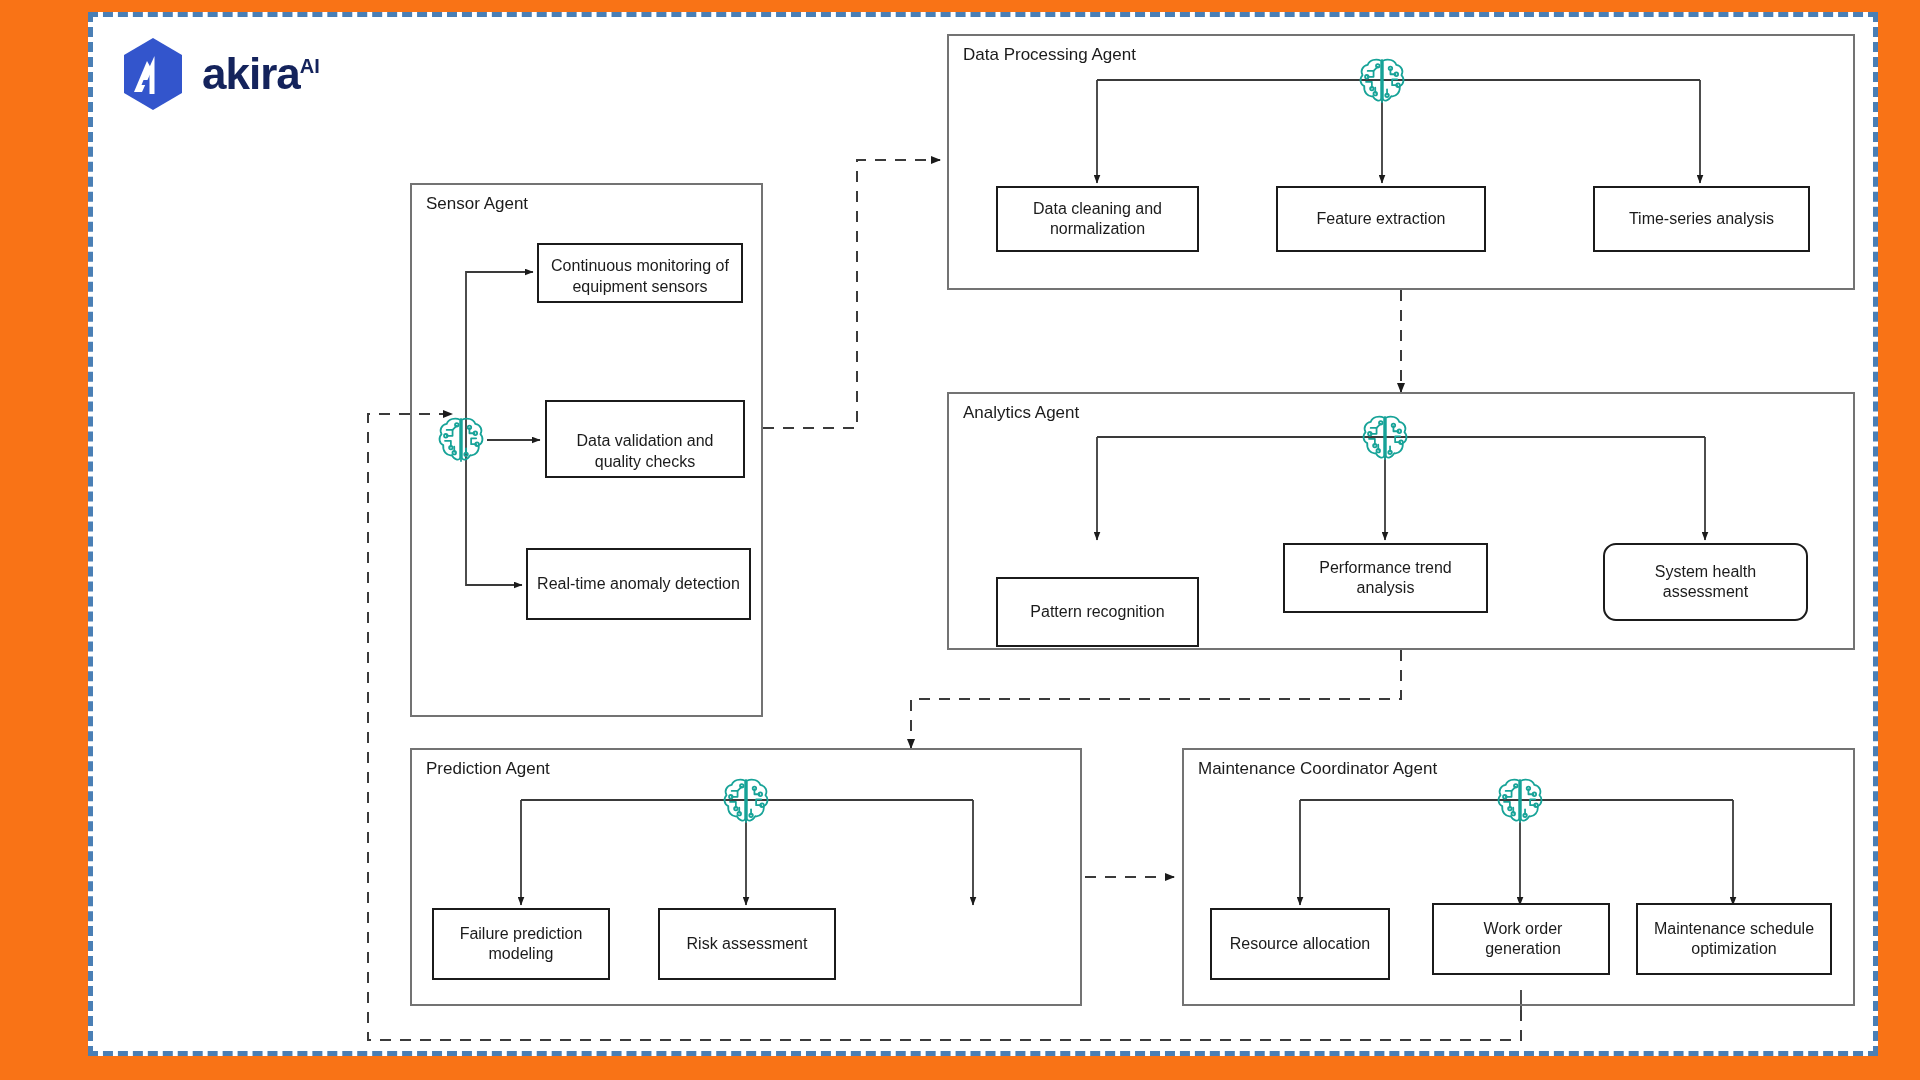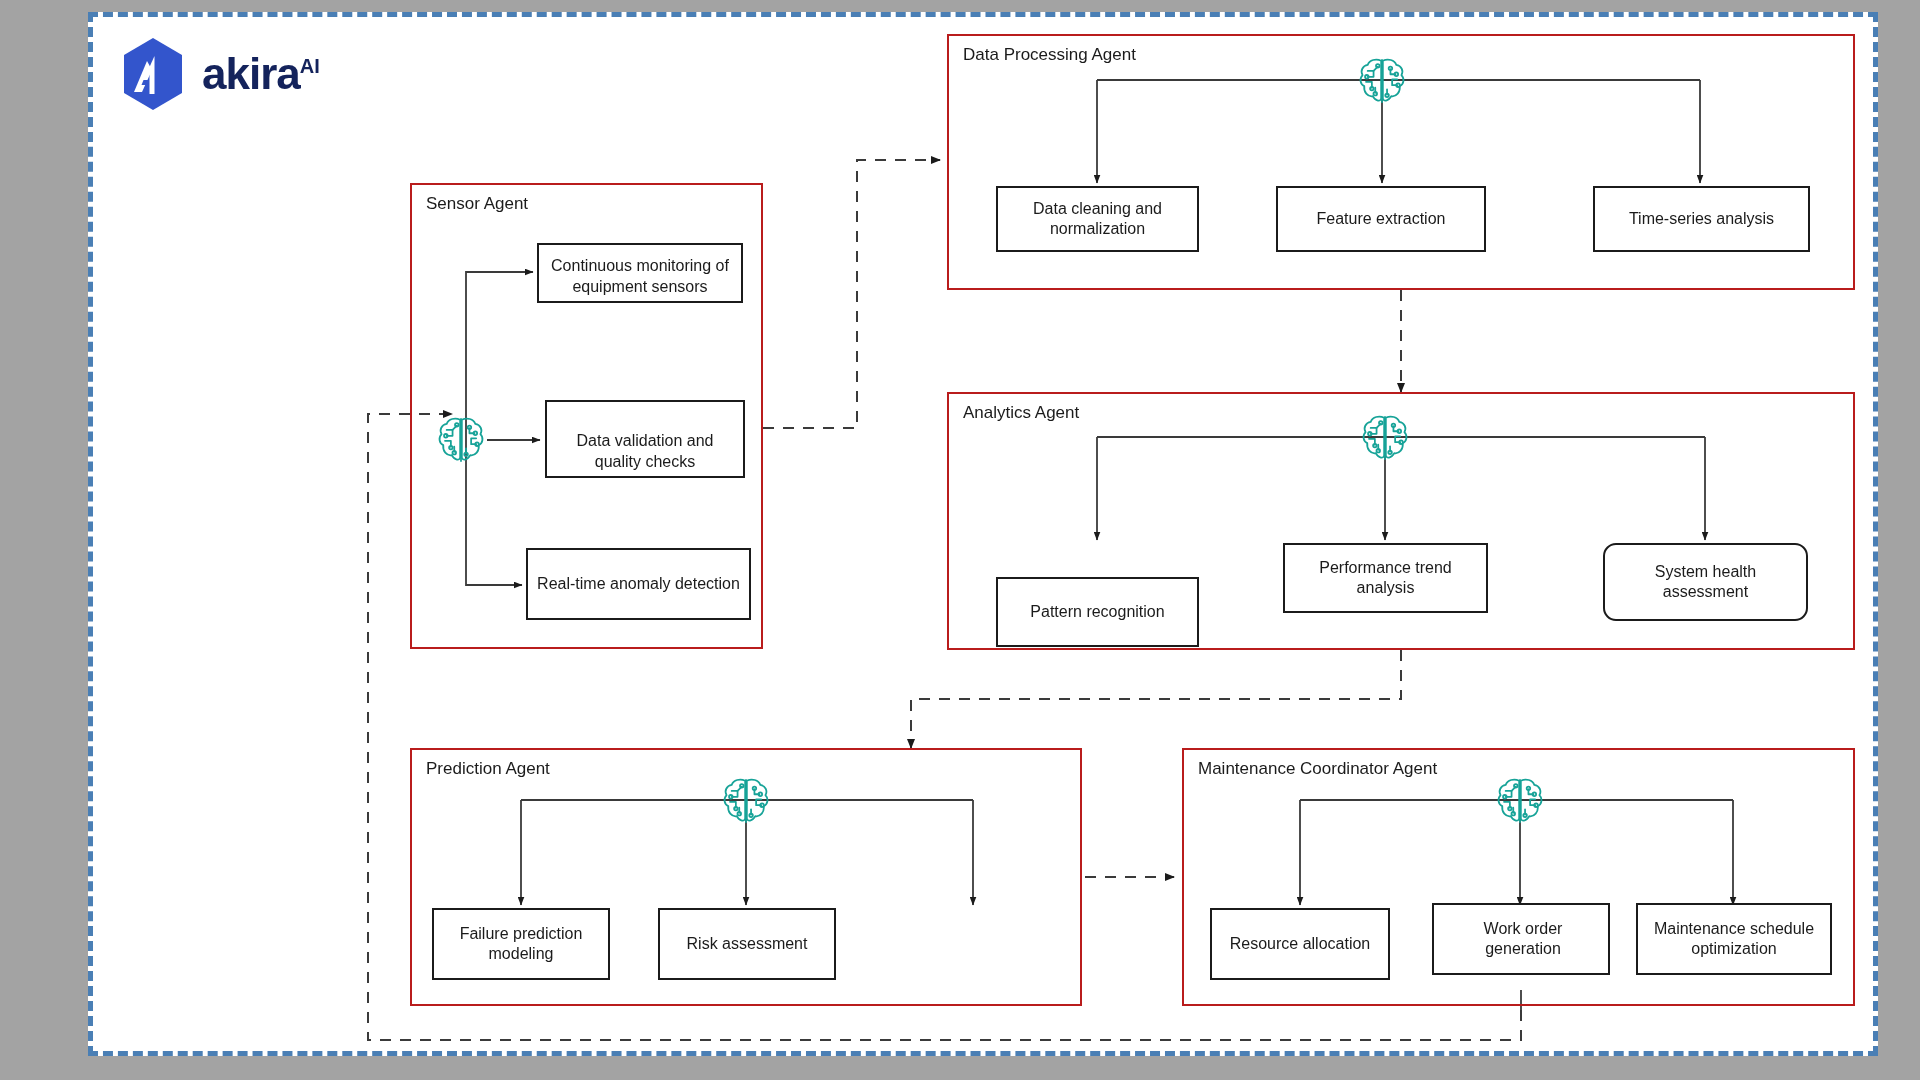--- a/index.html
+++ b/index.html
@@ -6,21 +6,21 @@
   html, body {
     margin: 0;
     padding: 0;
     background: #eef4fa;
     font-family: "Liberation Sans", sans-serif;
   }
   #canvas {
     position: relative;
     width: 1920px;
     height: 1080px;
-    background: #a3a3a3;
+    background: #f97316;
     overflow: hidden;
   }
 
   
   #outer-frame {
     position: absolute;
     left: 88px;
     top: 12px;
     width: 1790px;
     height: 1044px;
@@ -77,21 +77,21 @@
     left: 0;
     top: 0;
     width: 1920px;
     height: 1080px;
     pointer-events: none;
   }
 
   
   .agent-group {
     position: absolute;
-    border: 2px solid #b91c1c;
+    border: 2px solid #737373;
     background: transparent;
     box-sizing: border-box;
   }
   .agent-title {
     position: absolute;
     left: 14px;
     top: 9px;
     font-size: 17px;
     color: #1b1b1b;
     white-space: nowrap;
@@ -187,21 +187,21 @@
       <path d="M1085,877 L1174,877" marker-end="url(#ah)"></path>
 
       <path d="M1521,1010 L1521,1040 L368,1040 L368,414 L452,414" marker-end="url(#ah)"></path>
     </g>
 
     <g stroke="#3a3a3a" stroke-width="1.8" fill="none">
       <path d="M1521,990 L1521,1012"></path>
     </g>
   </svg>
 
-  <div class="agent-group" style="left:410px; top:183px; width:353px; height:466px;">
+  <div class="agent-group" style="left:410px; top:183px; width:353px; height:534px;">
     <div class="agent-title">Sensor Agent</div>
   </div>
   <svg class="brain" style="left:434px; top:413px;" viewBox="0 0 64 64">
     <g fill="none" stroke="#17a398" stroke-width="2.1" stroke-linecap="round" stroke-linejoin="round">
       <path d="M31 8 C25 5, 17 7, 15 13 C9 14, 6 20, 9 25 C5 29, 6 36, 11 38 C10 45, 15 51, 21 50 C24 56, 31 57, 31 52 Z"></path>
       <path d="M33 8 C39 5, 47 7, 49 13 C55 14, 58 20, 55 25 C59 29, 58 36, 53 38 C54 45, 49 51, 43 50 C40 56, 33 57, 33 52 Z"></path>
       <path d="M32 7 L32 57"></path>
       <path d="M15 20 L22 20 L22 27 L15 27"></path>
       <path d="M22 20 L27 15"></path>
       <path d="M13 33 L20 33 L20 40"></path>

